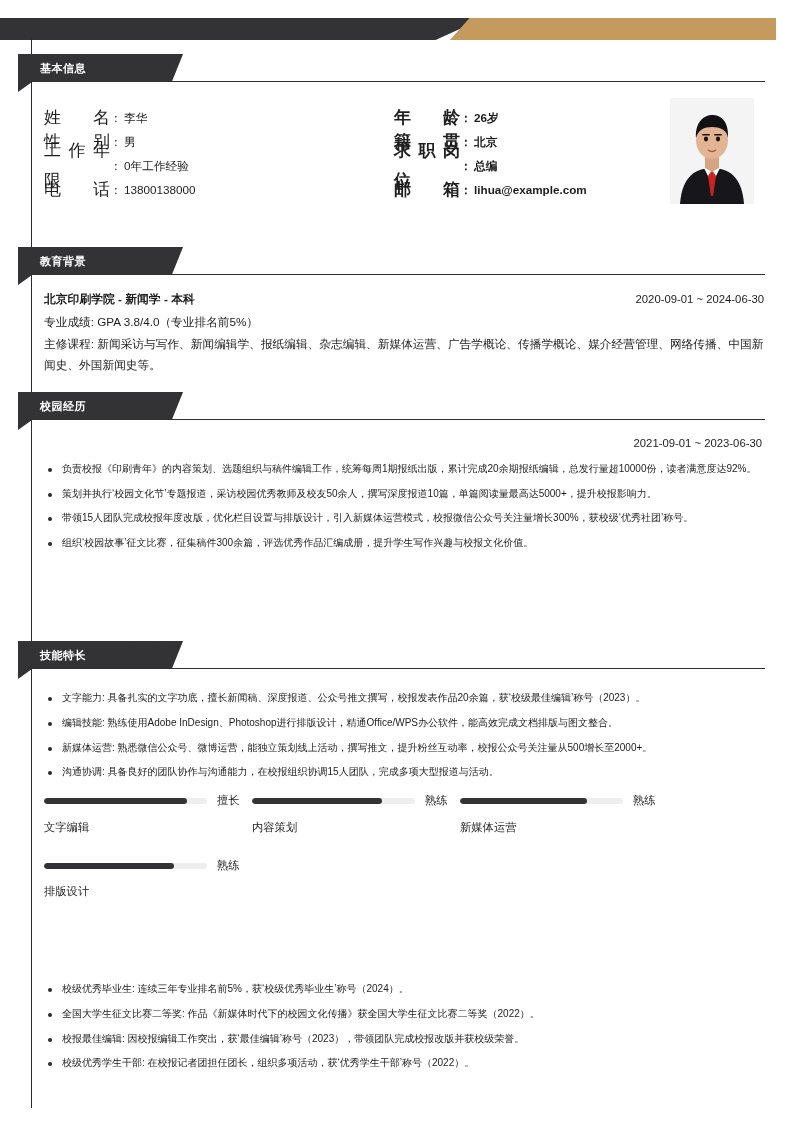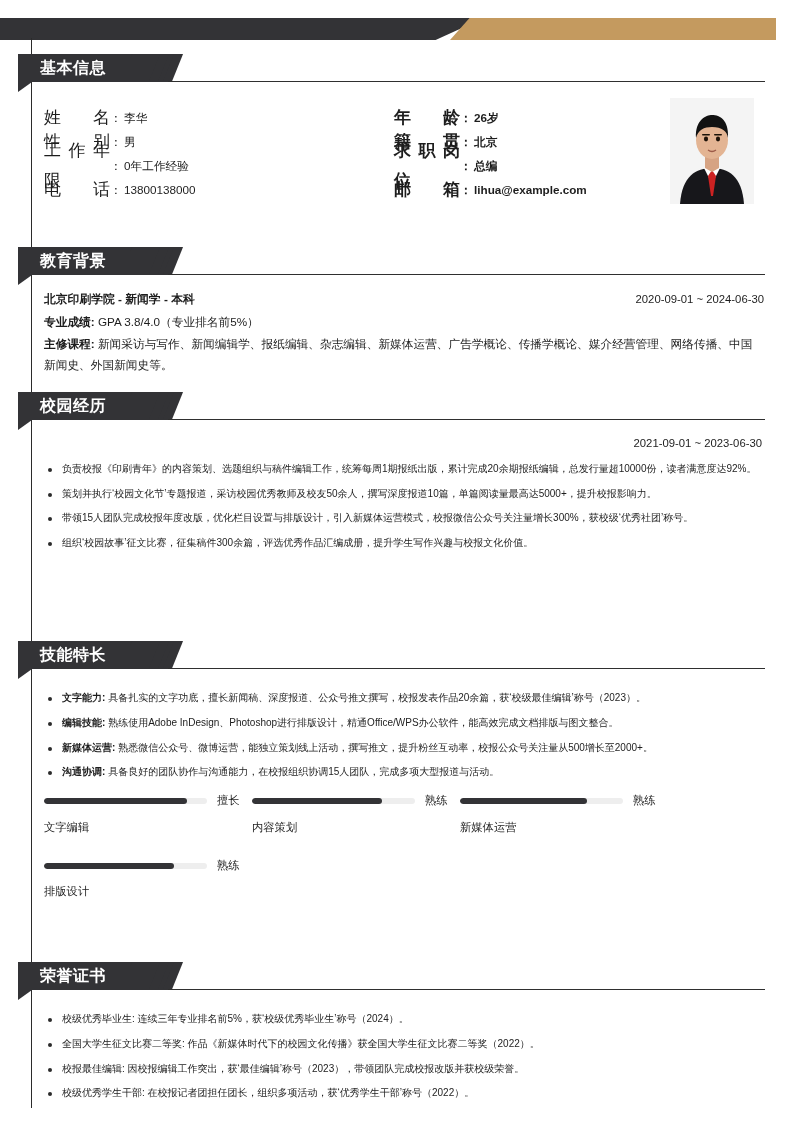--- a/index.html
+++ b/index.html
@@ -76,21 +76,21 @@
     min-width: 128px;
     background: #333336;
     clip-path: polygon(0 0, 100% 0, 88% 100%, 0 100%);
     display: flex;
     align-items: center;
     padding-left: 22px;
     box-sizing: border-box;
   }
   .sec-title {
     color: #ffffff;
-    font-size: 16px;
+    font-size: 11px;
     font-weight: bold;
     letter-spacing: 0.5px;
     white-space: nowrap;
   }
   .sec-stripes {
     position: absolute;
     left: 112px;
     top: 0;
     width: 60px;
     height: 28px;
@@ -182,21 +182,21 @@
 
   
   .edu-line1 {
     display: flex;
     justify-content: space-between;
     align-items: baseline;
   }
   .edu-school { font-weight: bold; font-size: 11.8px; }
   .edu-date { font-size: 11.3px; color: #1d1d1d; }
   .edu-row { margin-top: 2px; }
-  .bold-label { font-weight: bold; }
+  .bold-label { font-weight: normal; }
 
   
   .date-right {
     text-align: right;
     font-size: 11.3px;
     padding-right: 2px;
   }
 
   
   ul.blist {
@@ -499,32 +499,20 @@
             </div>
             <span class="skill-level">熟练</span>
           </div>
           <div class="skill-name">排版设计</div>
         </div>
       </div>
     </div>
   </div>
 
   <div class="section" style="top:962px;">
-    <div class="sec-head">
-      <div class="sec-badge">
-        <span class="sec-title">荣誉证书</span>
-      </div>
-      <div class="sec-stripes">
-        <div class="sl a"></div>
-          <div class="sl b"></div>
-          <div class="sl c"></div>
-      </div>
-      <div class="sec-notch"></div>
-      <div class="sec-rule"></div>
-    </div>
     <div class="sec-body">
       <ul class="blist">
         <li>校级优秀毕业生: 连续三年专业排名前5%，获‘校级优秀毕业生’称号（2024）。</li>
         <li>全国大学生征文比赛二等奖: 作品《新媒体时代下的校园文化传播》获全国大学生征文比赛二等奖（2022）。</li>
         <li>校报最佳编辑: 因校报编辑工作突出，获‘最佳编辑’称号（2023），带领团队完成校报改版并获校级荣誉。</li>
         <li>校级优秀学生干部: 在校报记者团担任团长，组织多项活动，获‘优秀学生干部’称号（2022）。</li>
       </ul>
 
     </div>
   </div>

